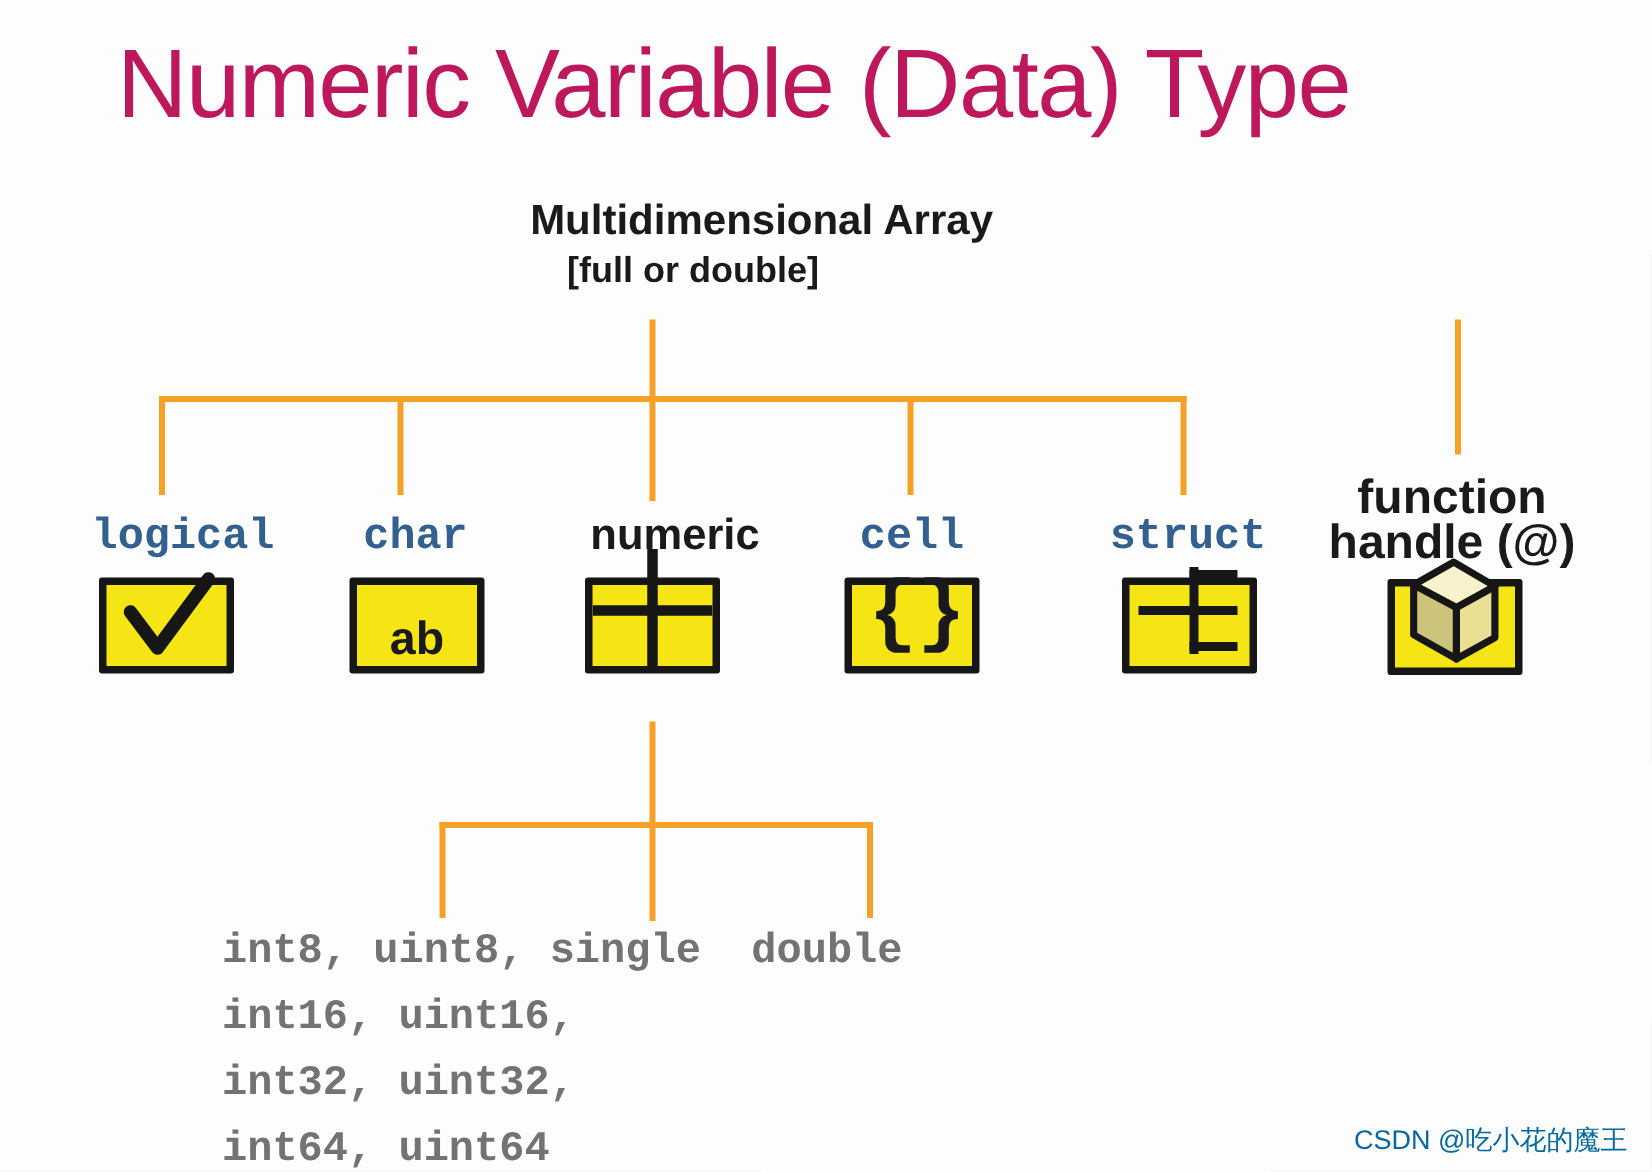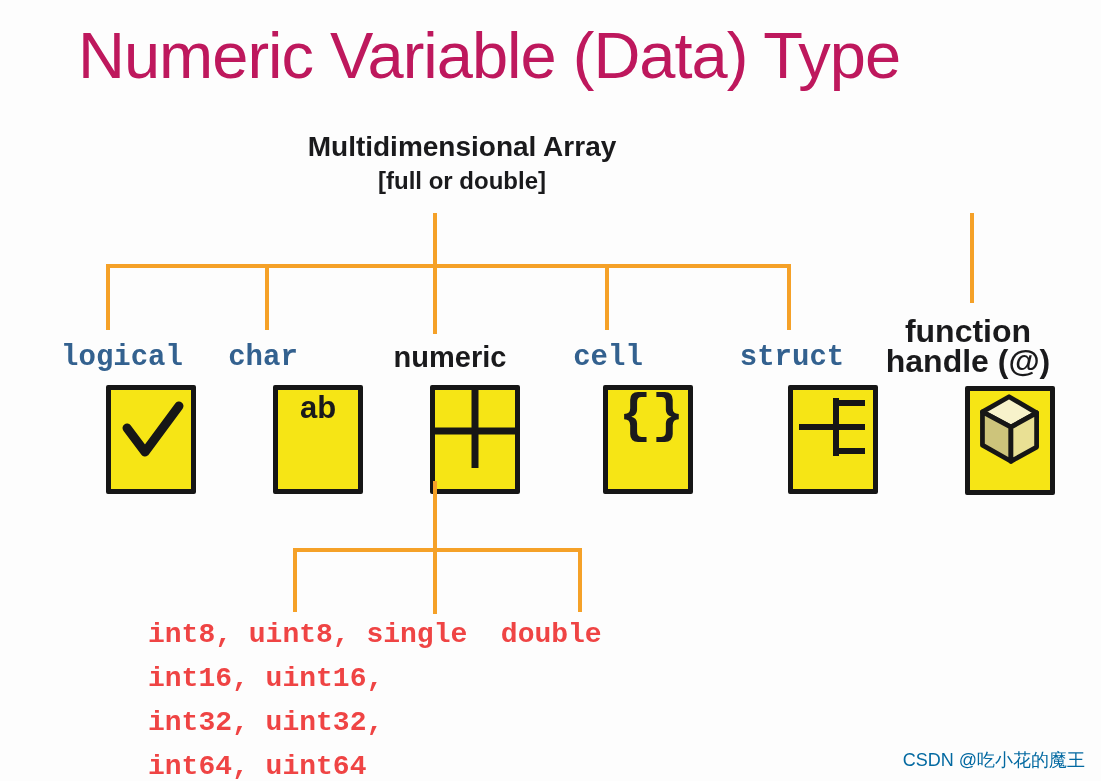--- a/index.html
+++ b/index.html
@@ -8,21 +8,21 @@
     position:relative;width:1101px;height:781px;overflow:hidden;
     background:#fdfdfd;
   }
   
   .slide-title{
     position:absolute;left:62px;top:18px;width:900px;
     font-size:65px;font-weight:400;letter-spacing:-1px;
     color:#be185d;white-space:nowrap;margin-left:16px;
   }
   .group-heading{
-    position:absolute;text-align:center;
+    position:absolute;text-align:right;
     font-weight:700;color:#1a1a1c;font-size:28px;white-space:nowrap;
   }
   .sub-heading{
     position:absolute;text-align:center;
     font-weight:700;color:#1a1a1c;font-size:24px;white-space:nowrap;
   }
   .type-label-mono{
     position:absolute;text-align:center;
     font-family:"Liberation Mono",monospace;font-weight:700;
     font-size:29px;color:#33618f;white-space:nowrap;
@@ -32,33 +32,33 @@
     font-weight:700;font-size:29px;color:#1a1a1c;white-space:nowrap;
   }
   .fn-handle-label{
     position:absolute;left:868px;top:316px;width:200px;
     text-align:center;font-weight:700;font-size:32px;line-height:30px;
     color:#1a1a1c;
   }
   .subtype-line{
     position:absolute;left:148px;
     font-family:"Liberation Mono",monospace;font-weight:700;
-    font-size:28px;color:#ef4444;white-space:pre;
+    font-size:28px;color:#737373;white-space:pre;
   }
   .watermark{
     position:absolute;right:16px;top:748px;
     font-size:18px;color:#0369a1;white-space:nowrap;
   }
   
   .line{position:absolute;background:#f5a128;}
   
   .type-box{
-    position:absolute;width:90px;height:109px;box-sizing:border-box;
+    position:absolute;width:90px;height:64px;box-sizing:border-box;
     border:5px solid #161616;background:#f6e515;border-radius:2px;
-    display:flex;align-items:flex-start;justify-content:center;margin-left:40px;
+    display:flex;align-items:flex-end;justify-content:center;
   }
   .char-glyph{font-size:31px;font-weight:700;color:#1a1a1c;}
   .brace-box{justify-content:space-between;padding:0 11px;}
   .brace{
     font-family:"Liberation Mono",monospace;font-weight:700;
     font-size:54px;color:#1a1a1c;line-height:1;padding-bottom:6px;
   }
 </style>
 </head>
 <body>
@@ -74,21 +74,21 @@
   <div class="line" style="left:433px;top:213px;width:4px;height:54px;"></div>
   <div class="line" style="left:106px;top:264px;width:685px;height:4px;"></div>
   <div class="line" style="left:106px;top:264px;width:4px;height:66px;"></div>
   <div class="line" style="left:265px;top:264px;width:4px;height:66px;"></div>
   <div class="line" style="left:433px;top:264px;width:4px;height:70px;"></div>
   <div class="line" style="left:605px;top:264px;width:4px;height:66px;"></div>
   <div class="line" style="left:787px;top:264px;width:4px;height:66px;"></div>
   <div class="line" style="left:970px;top:213px;width:4px;height:90px;"></div>
 
   <div class="type-label-mono" style="left:42px;top:341px;width:160px;font-family:Liberation Mono, monospace;">logical</div>
-  <div class="type-label-mono" style="left:183px;top:341px;width:160px;">char</div>
+  <div class="type-label-mono" style="left:197px;top:341px;width:160px;">char</div>
   <div class="type-label-black" style="left:370px;top:341px;width:160px;">numeric</div>
   <div class="type-label-mono" style="left:528px;top:341px;width:160px;">cell</div>
   <div class="type-label-mono" style="left:706px;top:341px;width:172px;">struct</div>
 
   <div class="fn-handle-label">
     <div>function</div>
     <div>handle (@)</div>
   </div>
 
   <div class="type-box" style="left:66px;top:385px;">

